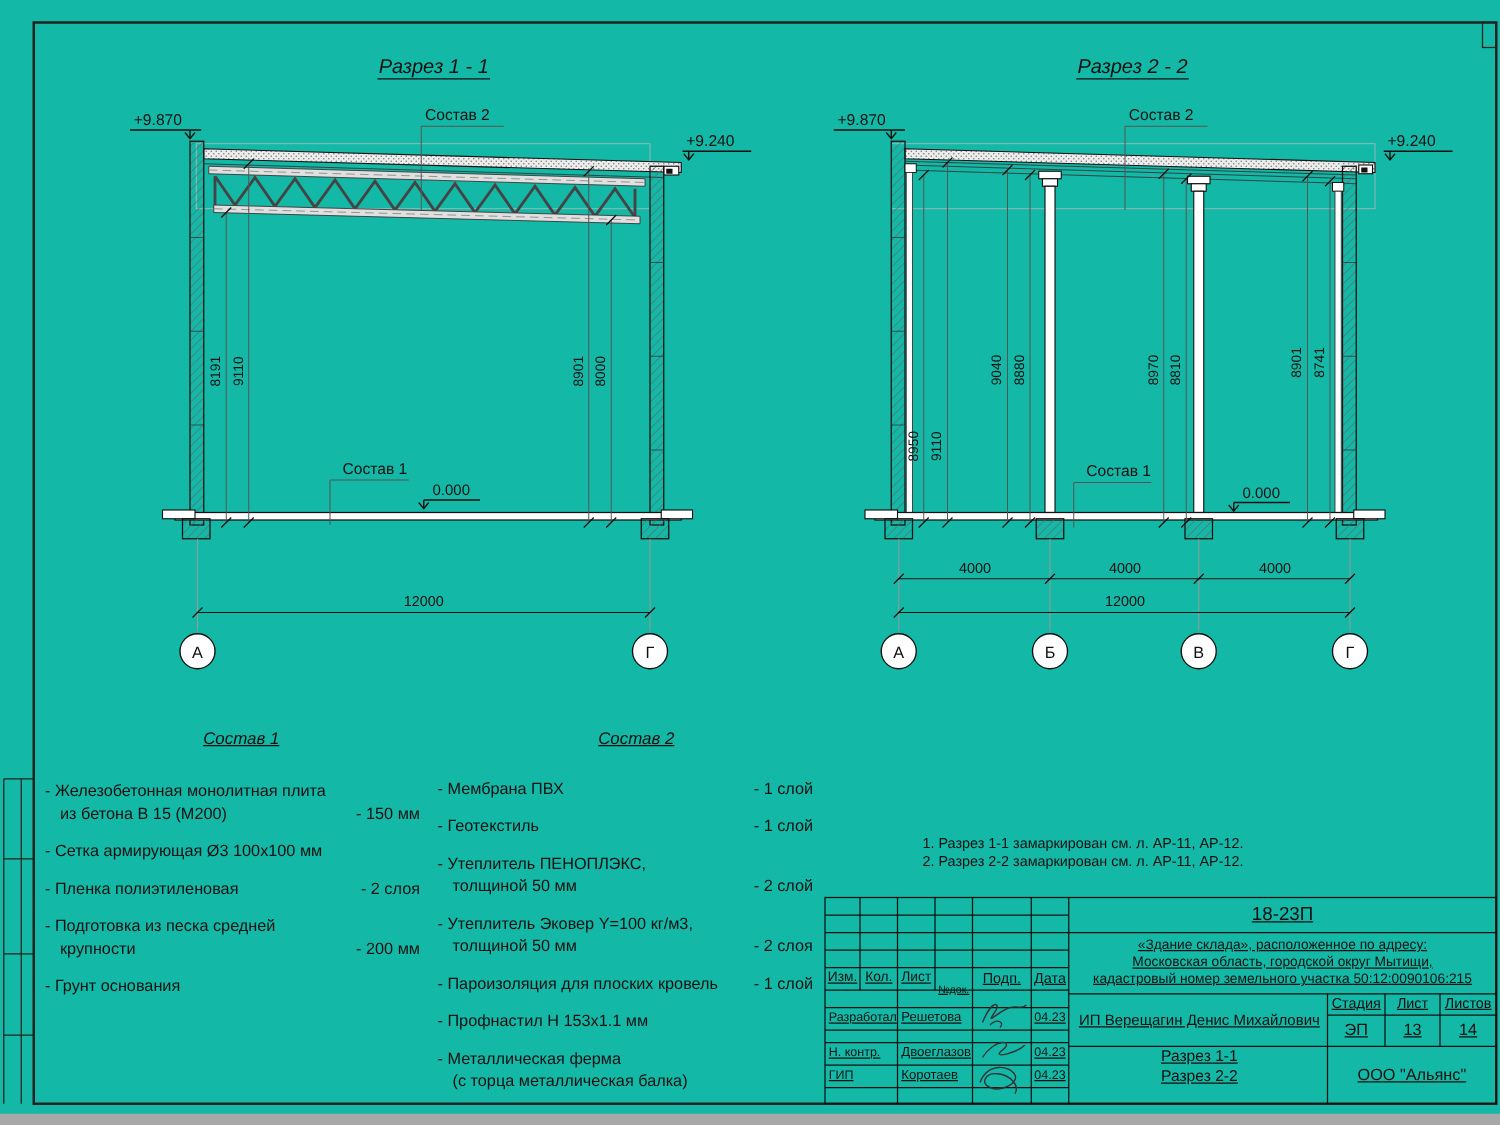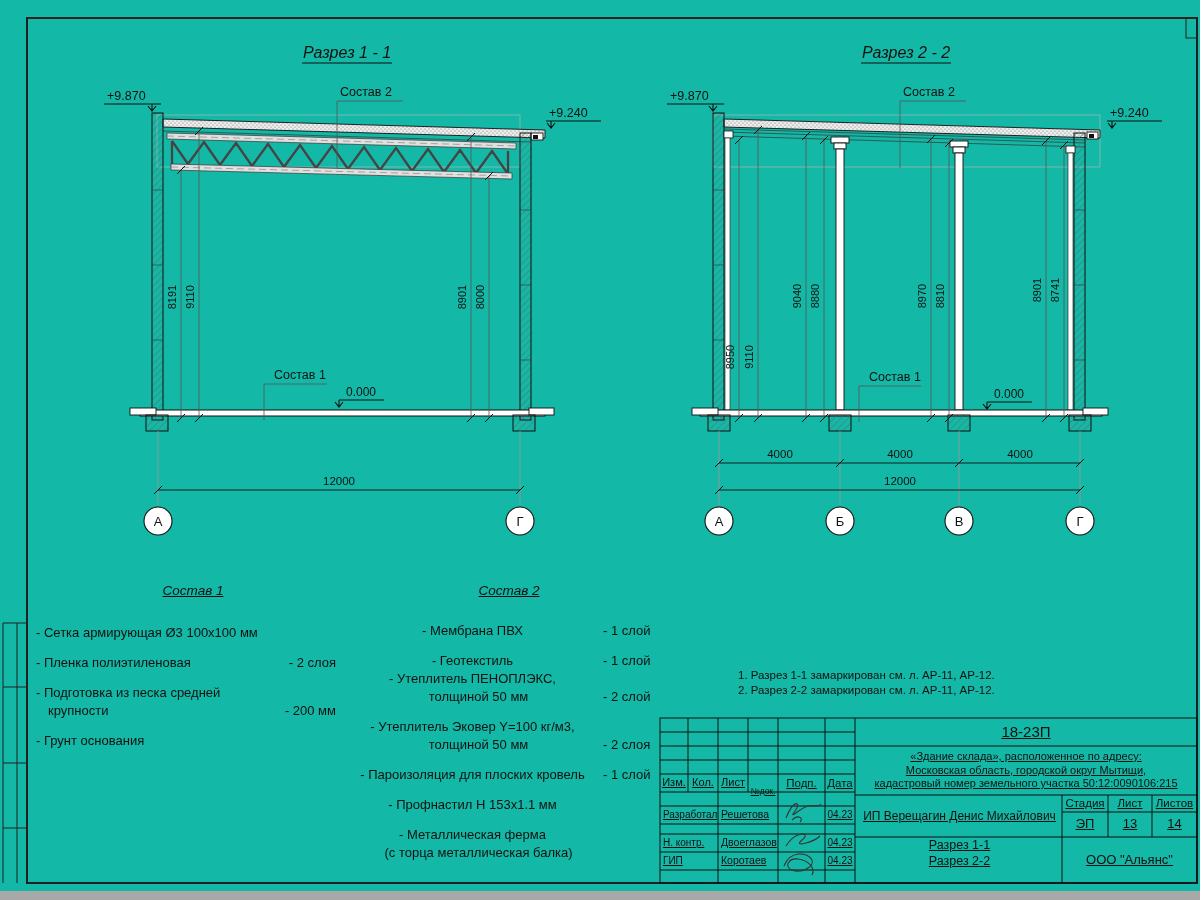--- a/index.html
+++ b/index.html
@@ -205,20 +205,27 @@
     <path d="M660,806 H855 M660,824 H855 M660,834 H855 M660,852 H855 M660,870 H855"></path>
     <path d="M855,746 H1197 M855,795 H1197 M855,837 H1197"></path>
     <path d="M1062,795 V883 M1108,795 V837 M1152,795 V837 M1062,812 H1197"></path>
   </g>
 </svg>
 
 <div class="abs sostav-title" style="left:158px;top:583px;width:70px;">Состав 1</div>
 <div class="abs sostav" style="left:36px;top:624px;width:300px;">
   <div class="it" style="margin-bottom:12px">
     <div class="nm">
+          <div class="l1">- Железобетонная  монолитная плита</div>
+          <div class="l2">из бетона В 15 (М200)</div>
+        </div>
+    <div class="vl">- 150 мм</div>
+  </div>
+  <div class="it" style="margin-bottom:12px">
+    <div class="nm">
           <div class="l1">- Сетка армирующая Ø3 100х100 мм</div>
           <div class="l2"></div>
         </div>
     <div class="vl"></div>
   </div>
   <div class="it" style="margin-bottom:12px">
     <div class="nm">
           <div class="l1">- Пленка полиэтиленовая</div>
           <div class="l2"></div>
         </div>
@@ -234,29 +241,29 @@
   <div class="it">
     <div class="nm">
           <div class="l1">- Грунт основания</div>
           <div class="l2"></div>
         </div>
     <div class="vl"></div>
   </div>
 </div>
 
 <div class="abs sostav-title" style="left:472px;top:583px;width:74px;">Состав 2</div>
-<div class="abs sostav" style="left:350px;top:622px;width:302px;text-align:center;">
+<div class="abs sostav" style="left:350px;top:622px;width:302px;">
   <div class="it" style="margin-bottom:12px">
     <div class="nm">
           <div class="l1">- Мембрана ПВХ</div>
           <div class="l2"></div>
         </div>
     <div class="vl">- 1 слой</div>
   </div>
-  <div class="it" style="">
+  <div class="it" style="margin-bottom:12px">
     <div class="nm">
           <div class="l1">- Геотекстиль</div>
           <div class="l2"></div>
         </div>
     <div class="vl">- 1 слой</div>
   </div>
   <div class="it" style="margin-bottom:12px">
     <div class="nm">
           <div class="l1">- Утеплитель ПЕНОПЛЭКС,</div>
           <div class="l2">толщиной 50 мм</div>

